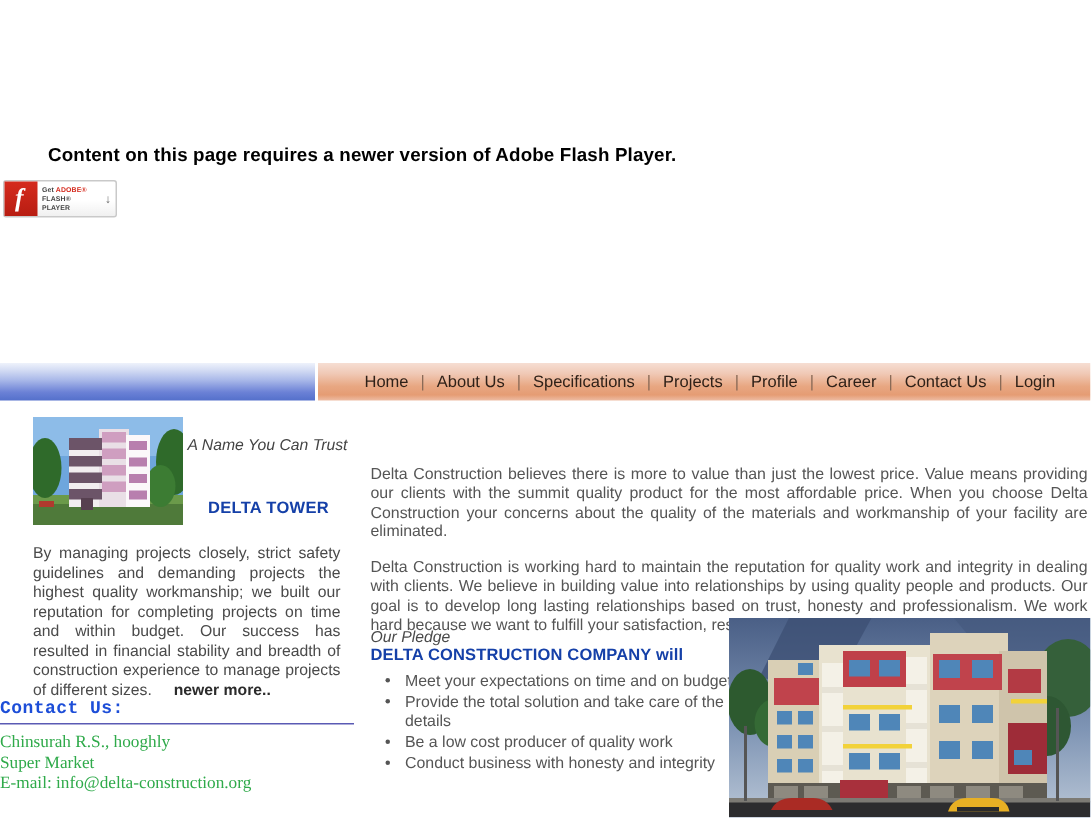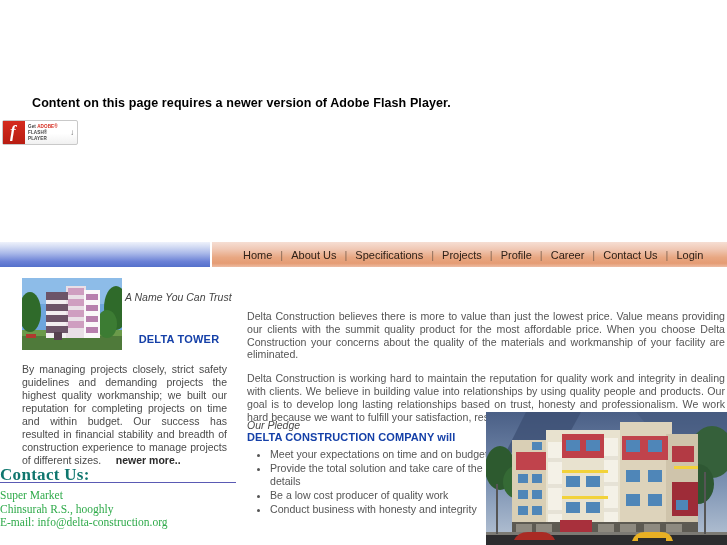--- a/index.html
+++ b/index.html
@@ -178,24 +178,24 @@
     font-weight: bold;
     color: #2b2b2b;
     text-decoration: none;
     white-space: nowrap;
   }
 
   .contact-title {
     position: absolute;
     left: 0;
     top: 192px;
-    font-size: 17px;
-    font-weight: bold;
-    color: #0f766e;
-    font-family: Liberation Serif, serif;
+    font-size: 12px;
+    font-weight: bold;
+    color: #1d4ed8;
+    font-family: Liberation Mono, monospace;
     letter-spacing: 0.3px;
   }
   .contact-rule {
     position: absolute;
     left: 0;
     top: 209px;
     width: 236px;
     height: 1px;
     background: #5a5ab4;
   }
@@ -343,22 +343,22 @@
   <div class="tower-name">DELTA TOWER</div>
 
   <div class="left-para">
     <span>By managing projects closely, strict safety guidelines and demanding projects the highest quality workmanship; we built our reputation for completing projects on time and within budget. Our success has resulted in financial stability and breadth of construction experience to manage projects of different sizes.</span>
     &nbsp;&nbsp;&nbsp;&nbsp;<a class="know-more" href="#">newer more..</a>
   </div>
 
   <div class="contact-title">Contact Us:</div>
   <div class="contact-rule"></div>
   <div class="contact-lines">
+    <div>Chinsurah R.S., hooghly</div>
     <div>Super Market</div>
-    <div>Chinsurah R.S., hooghly</div>
     <div><span>E-mail: </span><a href="#">info@delta-construction.org</a></div>
   </div>
 </div>
 
 <div class="main-col">
   <p class="main-para">Delta Construction believes there is more to value than just the lowest price. Value means providing our clients with the summit quality product for the most affordable price. When you choose Delta Construction your concerns about the quality of the materials and workmanship of your facility are eliminated.</p>
   <p class="main-para">Delta Construction is working hard to maintain the reputation for quality work and integrity in dealing with clients. We believe in building value into relationships by using quality people and products. Our goal is to develop long lasting relationships based on trust, honesty and professionalism. We work hard because we want to fulfill your satisfaction, respect and dream.</p>
 </div>
 
 <div class="pledge-label">Our Pledge</div>

